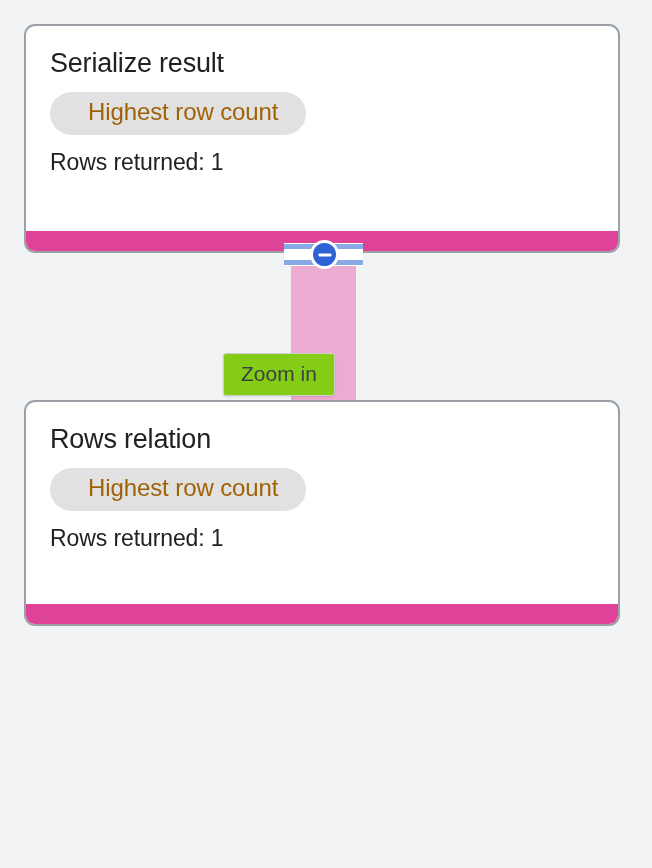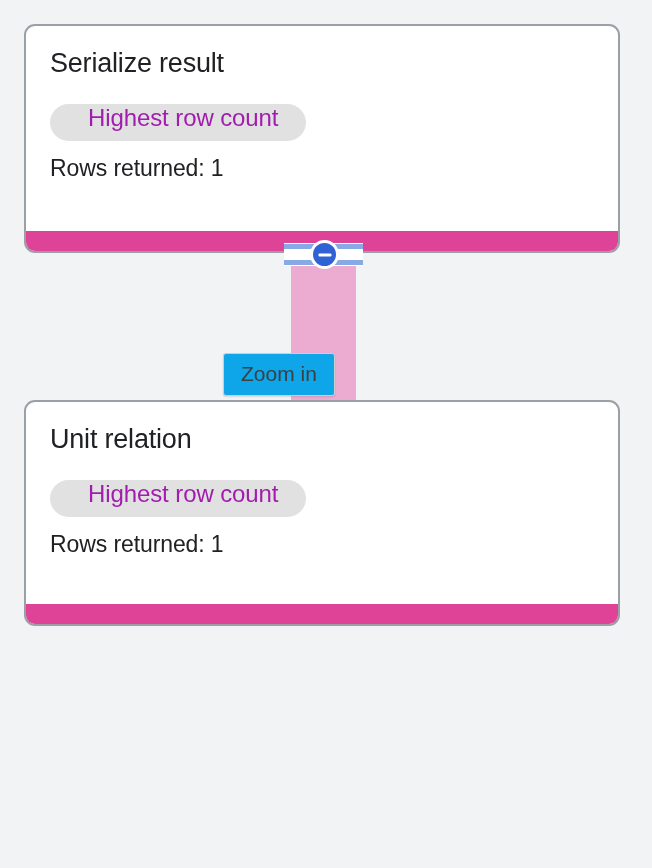--- a/index.html
+++ b/index.html
@@ -57,26 +57,26 @@
     font-size: 27px;
     font-weight: 400;
     color: #202124;
     line-height: 1.15;
     letter-spacing: -0.2px;
     white-space: nowrap;
   }
 
   .badge {
     display: inline-block;
-    margin-top: 25px;
-    padding: 0 28px 8px 38px;
+    margin-top: 13px;
+    padding: 6px 28px 8px 38px;
     background: #e1e1e1;
     border-radius: 22px;
     font-size: 24px;
-    color: #a21caf;
+    color: #a16207;
     line-height: 1.2;
     letter-spacing: -0.1px;
     white-space: nowrap;
   }
 
   .node-meta {
     margin-top: 14px;
     font-size: 23px;
     color: #202124;
     line-height: 1.2;
@@ -143,21 +143,21 @@
     background: #ffffff;
     border-radius: 1px;
   }
 
   
   .tooltip {
     position: absolute;
     left: 223px;
     top: 353px;
     padding: 7px 17px 9px 17px;
-    background: #0ea5e9;
+    background: #84cc16;
     border: 1px solid #cfcfcf;
     border-radius: 3px;
     font-size: 21px;
     color: #3c4043;
     line-height: 1.2;
     white-space: nowrap;
     box-shadow: 0 1px 2px rgba(0,0,0,0.12);
     z-index: 7;
   }
 </style>
@@ -172,21 +172,21 @@
     <div class="node-body">
       <div class="node-title">Serialize result</div>
       <div class="badge">Highest row count</div>
       <div class="node-meta">Rows returned: 1</div>
     </div>
     <div class="node-footer"></div>
   </div>
 
   <div class="node node-2">
     <div class="node-body">
-      <div class="node-title">Unit relation</div>
+      <div class="node-title">Rows relation</div>
       <div class="badge">Highest row count</div>
       <div class="node-meta">Rows returned: 1</div>
     </div>
     <div class="node-footer"></div>
   </div>
 
   <div class="zoom-control">
     <div class="zoom-track">
       <div class="rule top"></div>
       <div class="rule bottom"></div>

